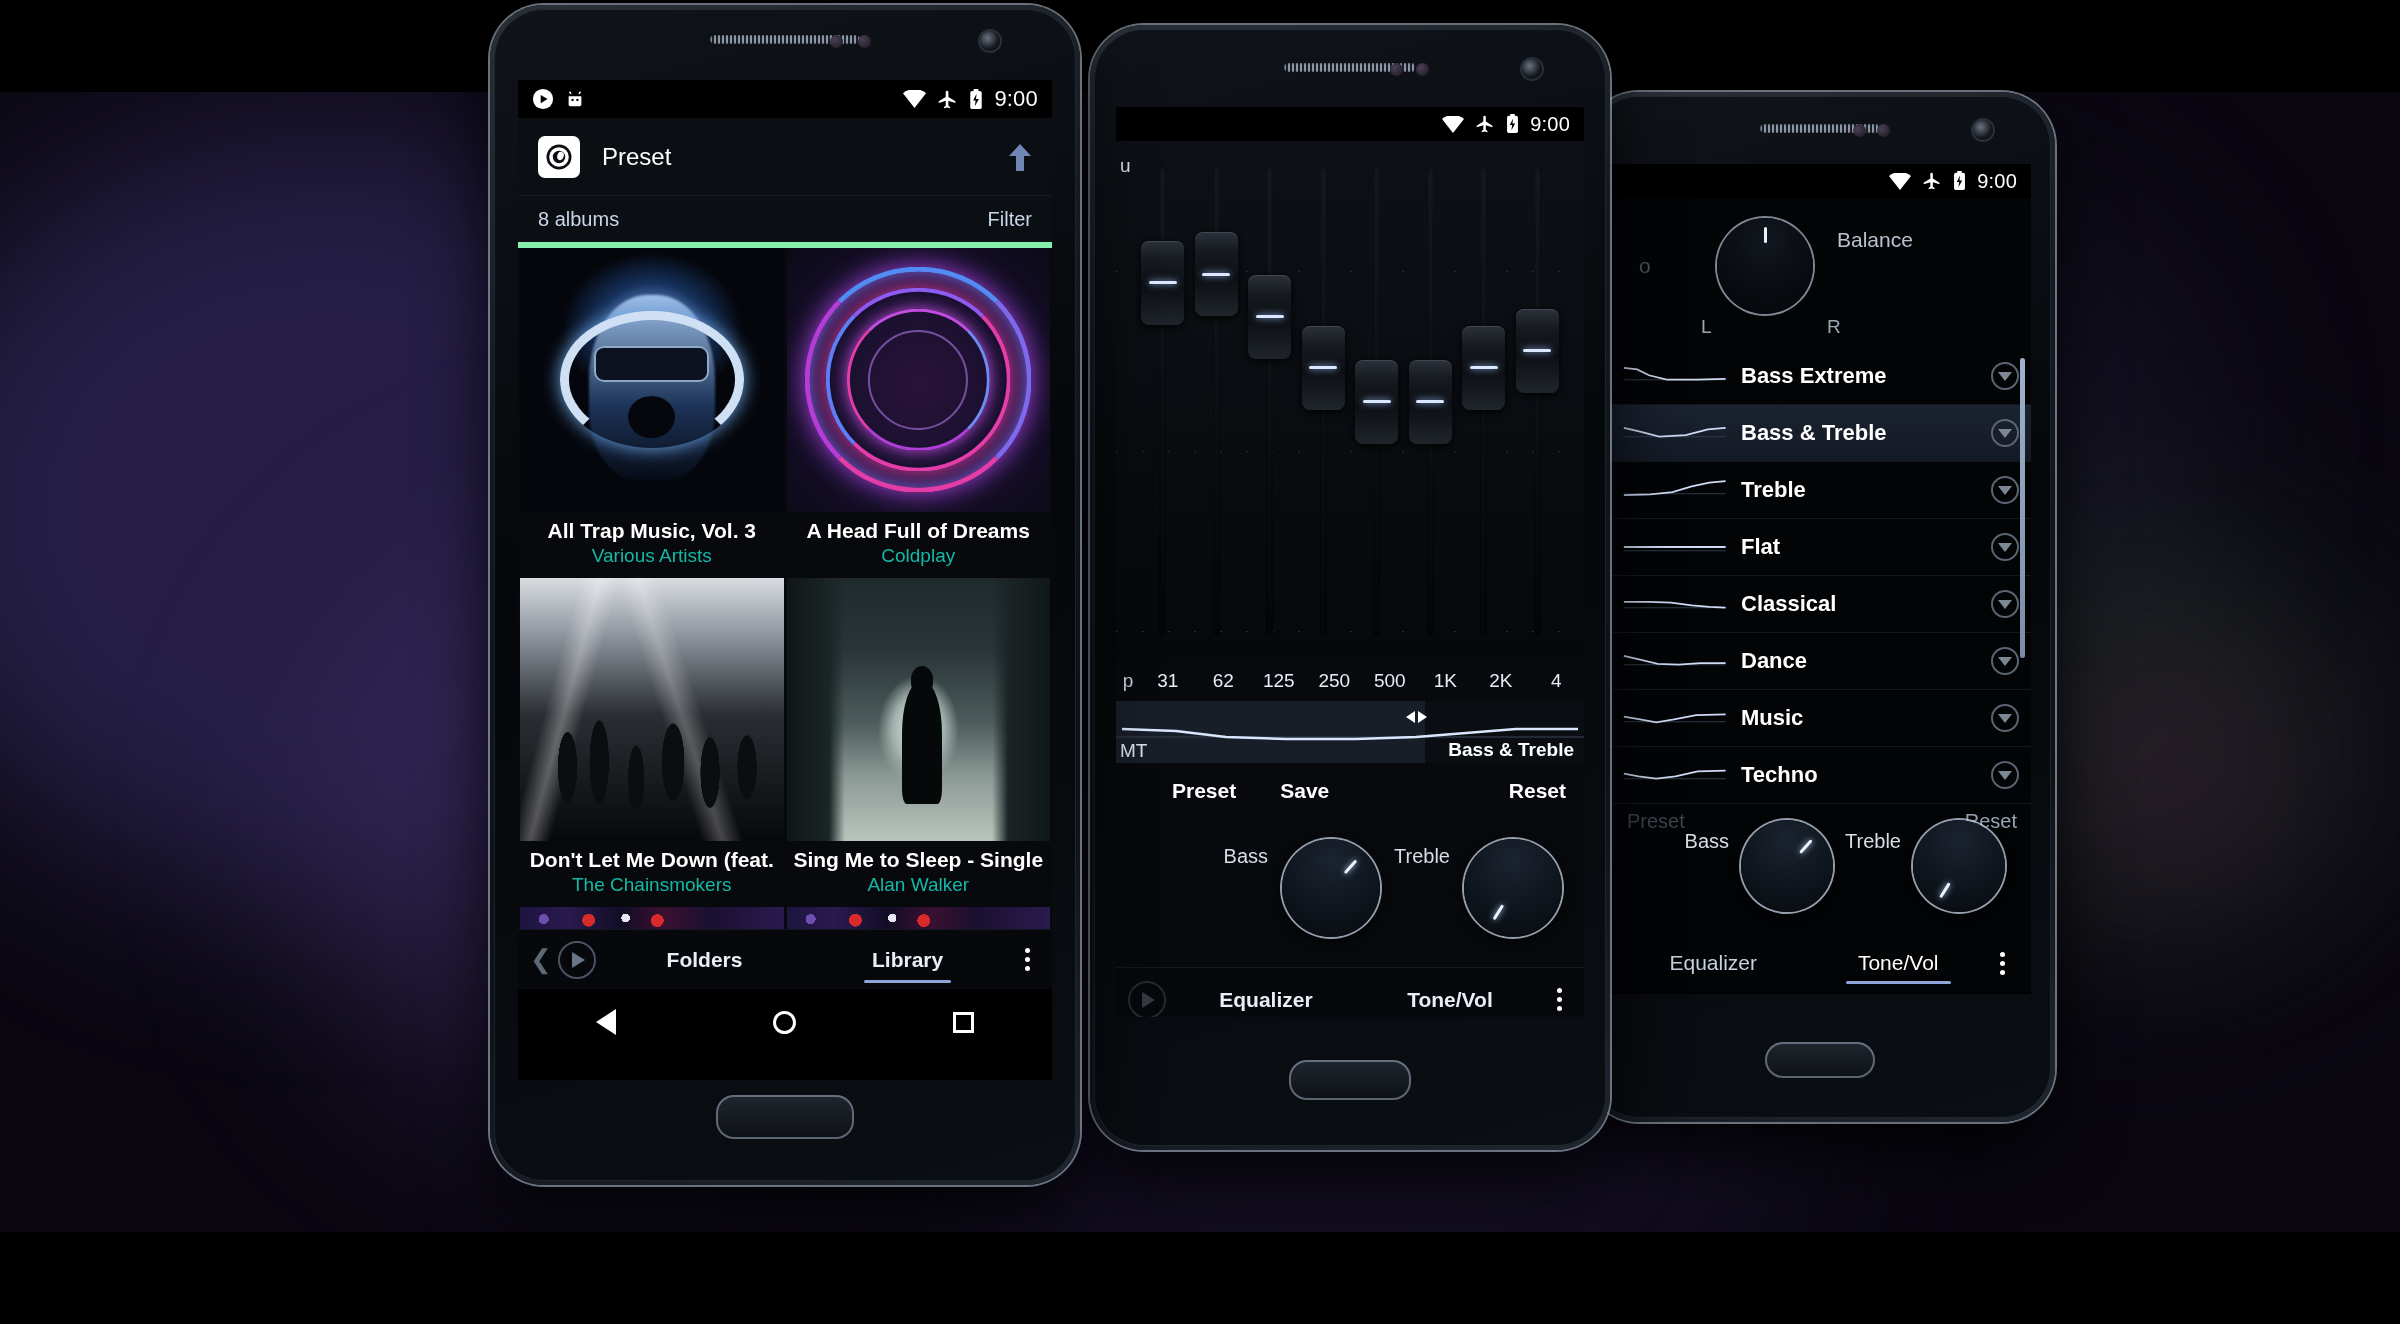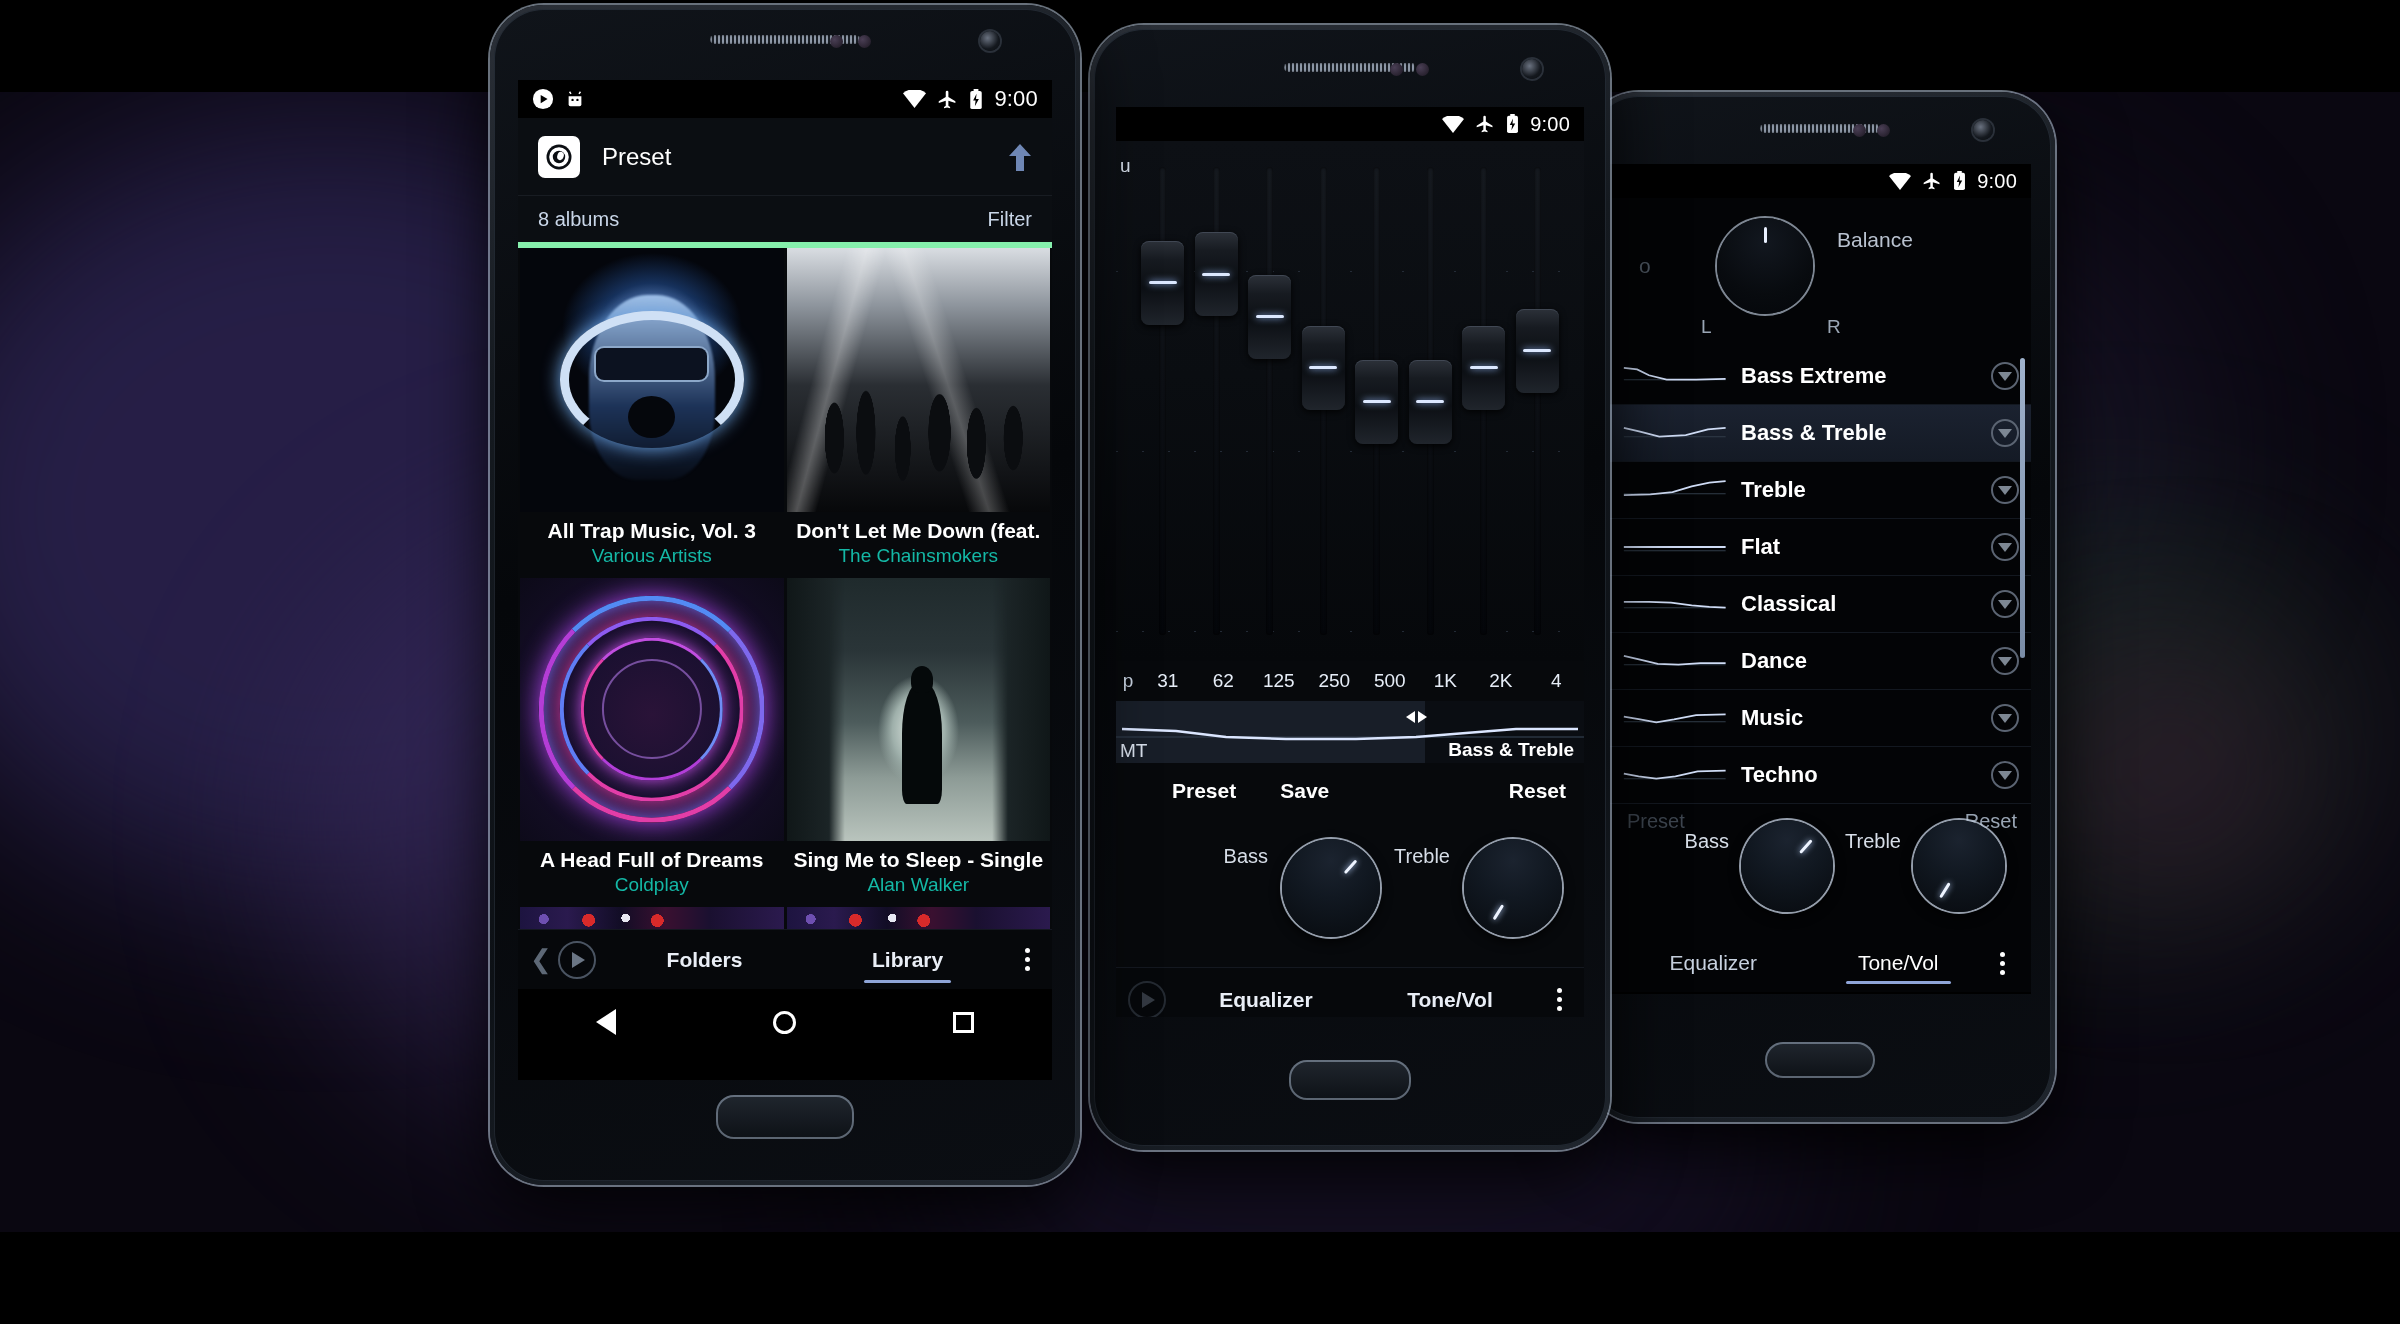--- a/index.html
+++ b/index.html
@@ -578,40 +578,40 @@
           <div class="head"></div>
             <div class="hp"></div>
             <div class="sg"></div>
             <div class="mouth"></div>
         </div>
         <div class="t">All Trap Music, Vol. 3</div>
         <div class="a">Various Artists</div>
       </div>
 
       <div class="cell">
-        <div class="art art-crowd">
-          <div class="beams"></div>
-            <div class="hands"></div>
-        </div>
-        <div class="t">Don't Let Me Down (feat.</div>
-        <div class="a">The Chainsmokers</div>
-      </div>
-
-      <div class="cell">
         <div class="art art-coldplay">
           <div class="ring r1"></div>
             <div class="ring r2"></div>
             <div class="ring r3"></div>
             <div class="ring r4"></div>
         </div>
         <div class="t">A Head Full of Dreams</div>
         <div class="a">Coldplay</div>
       </div>
 
       <div class="cell">
+        <div class="art art-crowd">
+          <div class="beams"></div>
+            <div class="hands"></div>
+        </div>
+        <div class="t">Don't Let Me Down (feat.</div>
+        <div class="a">The Chainsmokers</div>
+      </div>
+
+      <div class="cell">
         <div class="art art-alan">
           <div class="tun"></div>
             <div class="fig"></div>
         </div>
         <div class="t">Sing Me to Sleep - Single</div>
         <div class="a">Alan Walker</div>
       </div>
 
       <div class="art-partial"></div>
       <div class="art-partial"></div>

